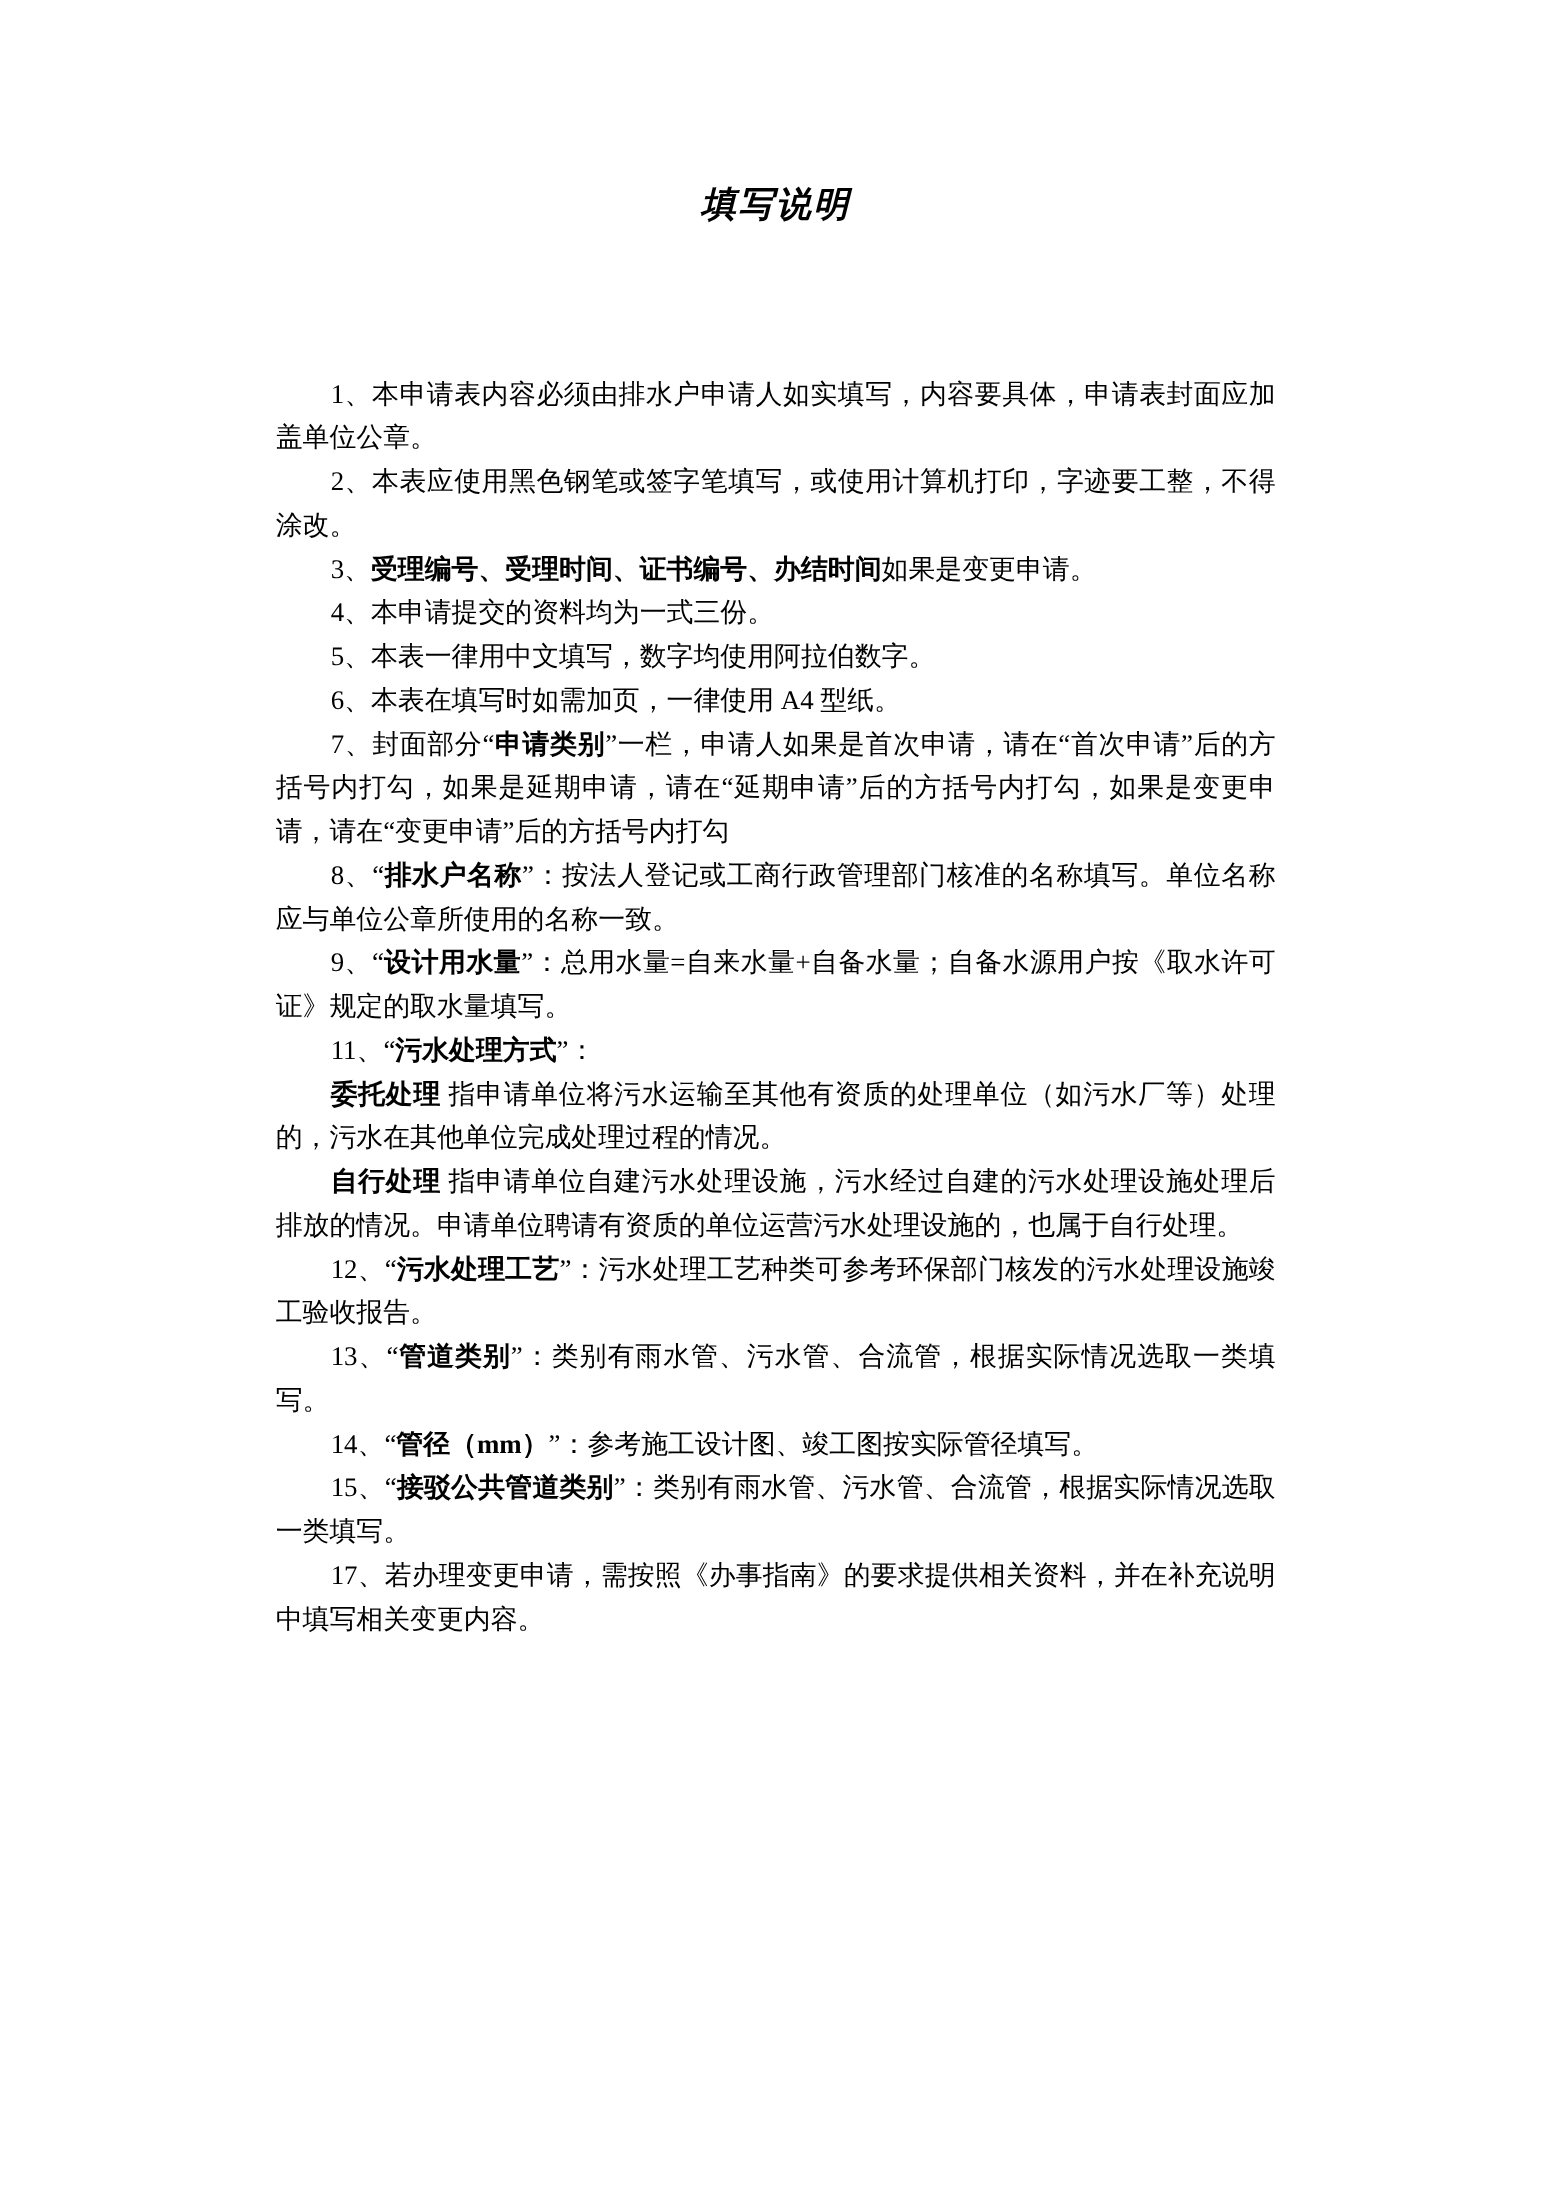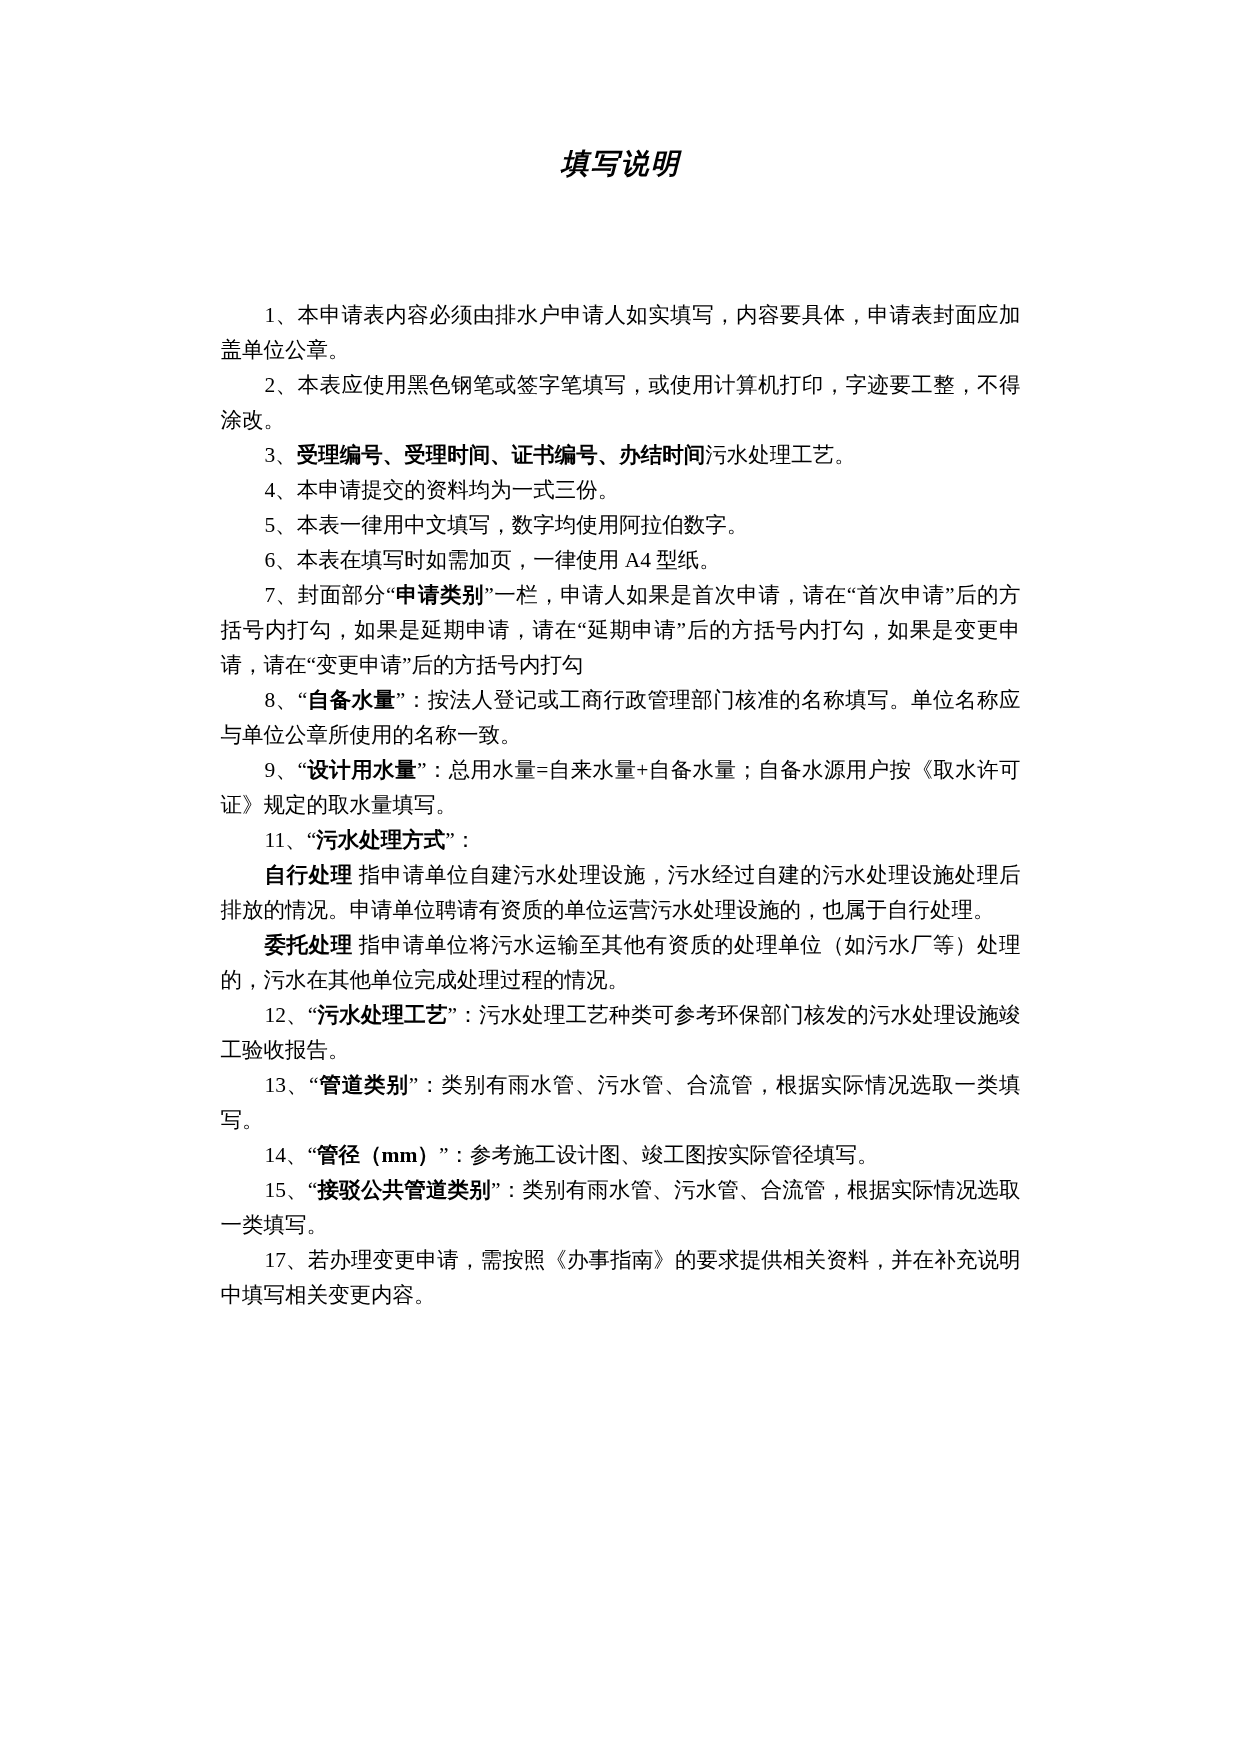--- a/index.html
+++ b/index.html
@@ -52,30 +52,30 @@
 </head>
 <body>
 
 <div class="page">
 
   <div class="doc-title">填写说明</div>
 
   <div class="body-block" id="body-block">
       <div class="para"><span>1、本申请表内容必须由排水户申请人如实填写，内容要具体，申请表封面应加盖单位公章。</span></div>
       <div class="para"><span>2、本表应使用黑色钢笔或签字笔填写，或使用计算机打印，字迹要工整，不得涂改。</span></div>
-      <div class="para"><span>3、</span><span class="b">受理编号、受理时间、证书编号、办结时间</span><span>污水处理工艺。</span></div>
+      <div class="para"><span>3、</span><span class="b">受理编号、受理时间、证书编号、办结时间</span><span>如果是变更申请。</span></div>
       <div class="para"><span>4、本申请提交的资料均为一式三份。</span></div>
       <div class="para"><span>5、本表一律用中文填写，数字均使用阿拉伯数字。</span></div>
       <div class="para"><span>6、本表在填写时如需加页，一律使用 A4 型纸。</span></div>
       <div class="para"><span>7、封面部分“</span><span class="b">申请类别</span><span>”一栏，申请人如果是首次申请，请在“首次申请”后的方括号内打勾，如果是延期申请，请在“延期申请”后的方括号内打勾，如果是变更申请，请在“变更申请”后的方括号内打勾</span></div>
-      <div class="para"><span>8、“</span><span class="b">自备水量</span><span>”：按法人登记或工商行政管理部门核准的名称填写。单位名称应与单位公章所使用的名称一致。</span></div>
+      <div class="para"><span>8、“</span><span class="b">排水户名称</span><span>”：按法人登记或工商行政管理部门核准的名称填写。单位名称应与单位公章所使用的名称一致。</span></div>
       <div class="para"><span>9、“</span><span class="b">设计用水量</span><span>”：总用水量=自来水量+自备水量；自备水源用户按《取水许可证》规定的取水量填写。</span></div>
       <div class="para"><span>11、“</span><span class="b">污水处理方式</span><span>”：</span></div>
+      <div class="para"><span class="b">委托处理</span><span> 指申请单位将污水运输至其他有资质的处理单位（如污水厂等）处理的，污水在其他单位完成处理过程的情况。</span></div>
       <div class="para"><span class="b">自行处理</span><span> 指申请单位自建污水处理设施，污水经过自建的污水处理设施处理后排放的情况。申请单位聘请有资质的单位运营污水处理设施的，也属于自行处理。</span></div>
-      <div class="para"><span class="b">委托处理</span><span> 指申请单位将污水运输至其他有资质的处理单位（如污水厂等）处理的，污水在其他单位完成处理过程的情况。</span></div>
       <div class="para"><span>12、“</span><span class="b">污水处理工艺</span><span>”：污水处理工艺种类可参考环保部门核发的污水处理设施竣工验收报告。</span></div>
       <div class="para"><span>13、“</span><span class="b">管道类别</span><span>”：类别有雨水管、污水管、合流管，根据实际情况选取一类填写。</span></div>
       <div class="para"><span>14、“</span><span class="b">管径（mm）</span><span>”：参考施工设计图、竣工图按实际管径填写。</span></div>
       <div class="para"><span>15、“</span><span class="b">接驳公共管道类别</span><span>”：类别有雨水管、污水管、合流管，根据实际情况选取一类填写。</span></div>
       <div class="para"><span>17、若办理变更申请，需按照《办事指南》的要求提供相关资料，并在补充说明中填写相关变更内容。</span></div>
     </div>
 
 </div>
 
 </body></html>

